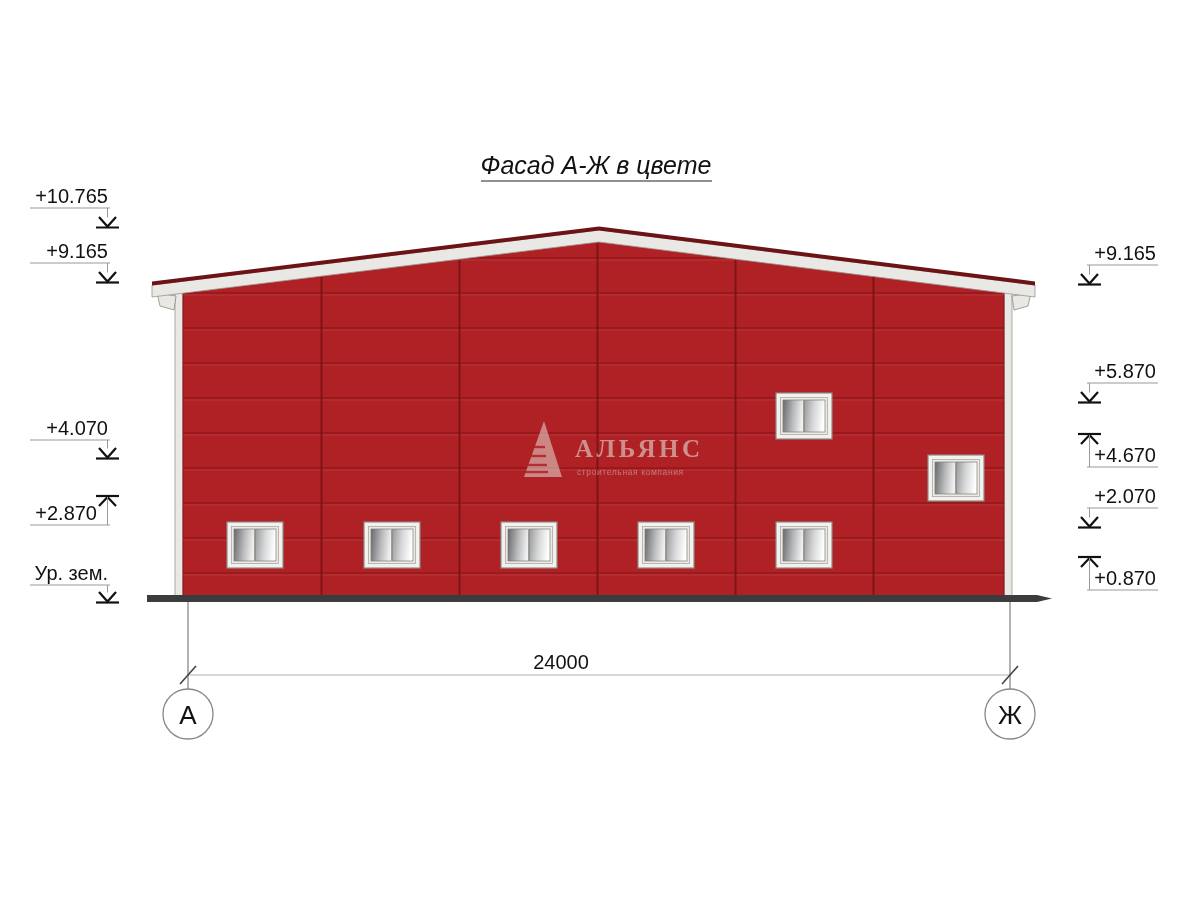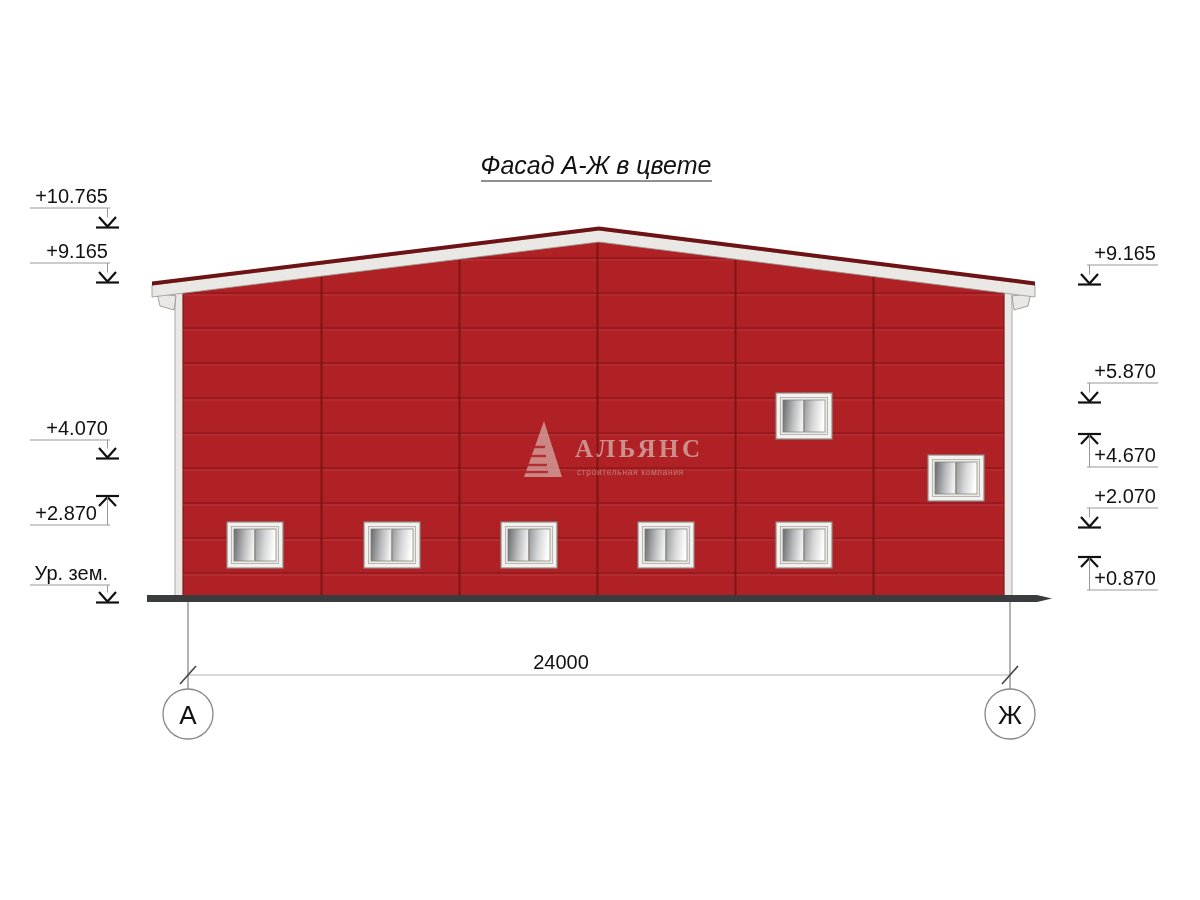--- a/index.html
+++ b/index.html
@@ -1,18 +1,18 @@
 <!DOCTYPE html>
 <html><head>
 <meta charset="utf-8">
 <style>
   html,body { margin:0; padding:0; background:#ffffff; }
   .stage {
     position:relative; width:1200px; height:900px; background:#ffffff;
-    font-family:"Liberation Sans", sans-serif; overflow:hidden;
+    font-family:"Liberation Sans", sans-serif; overflow:hidden;border-radius:23px;
   }
   svg text { user-select:none; }
   .marker-text { font-size:20px; fill:#111111; }
   .axis-text { font-size:26px; fill:#111111; }
   .dim-text { font-size:20px; fill:#111111; }
   .title-text { font-size:25px; font-style:italic; fill:#111111; }
   .wm-name { font-family:"Liberation Serif", serif; font-weight:bold; font-size:25px; letter-spacing:3.5px; fill:#ded5cd; opacity:0.62; }
   .wm-sub { font-size:8.5px; letter-spacing:0.6px; fill:#c8928c; opacity:0.8; }
 </style>
 </head>

